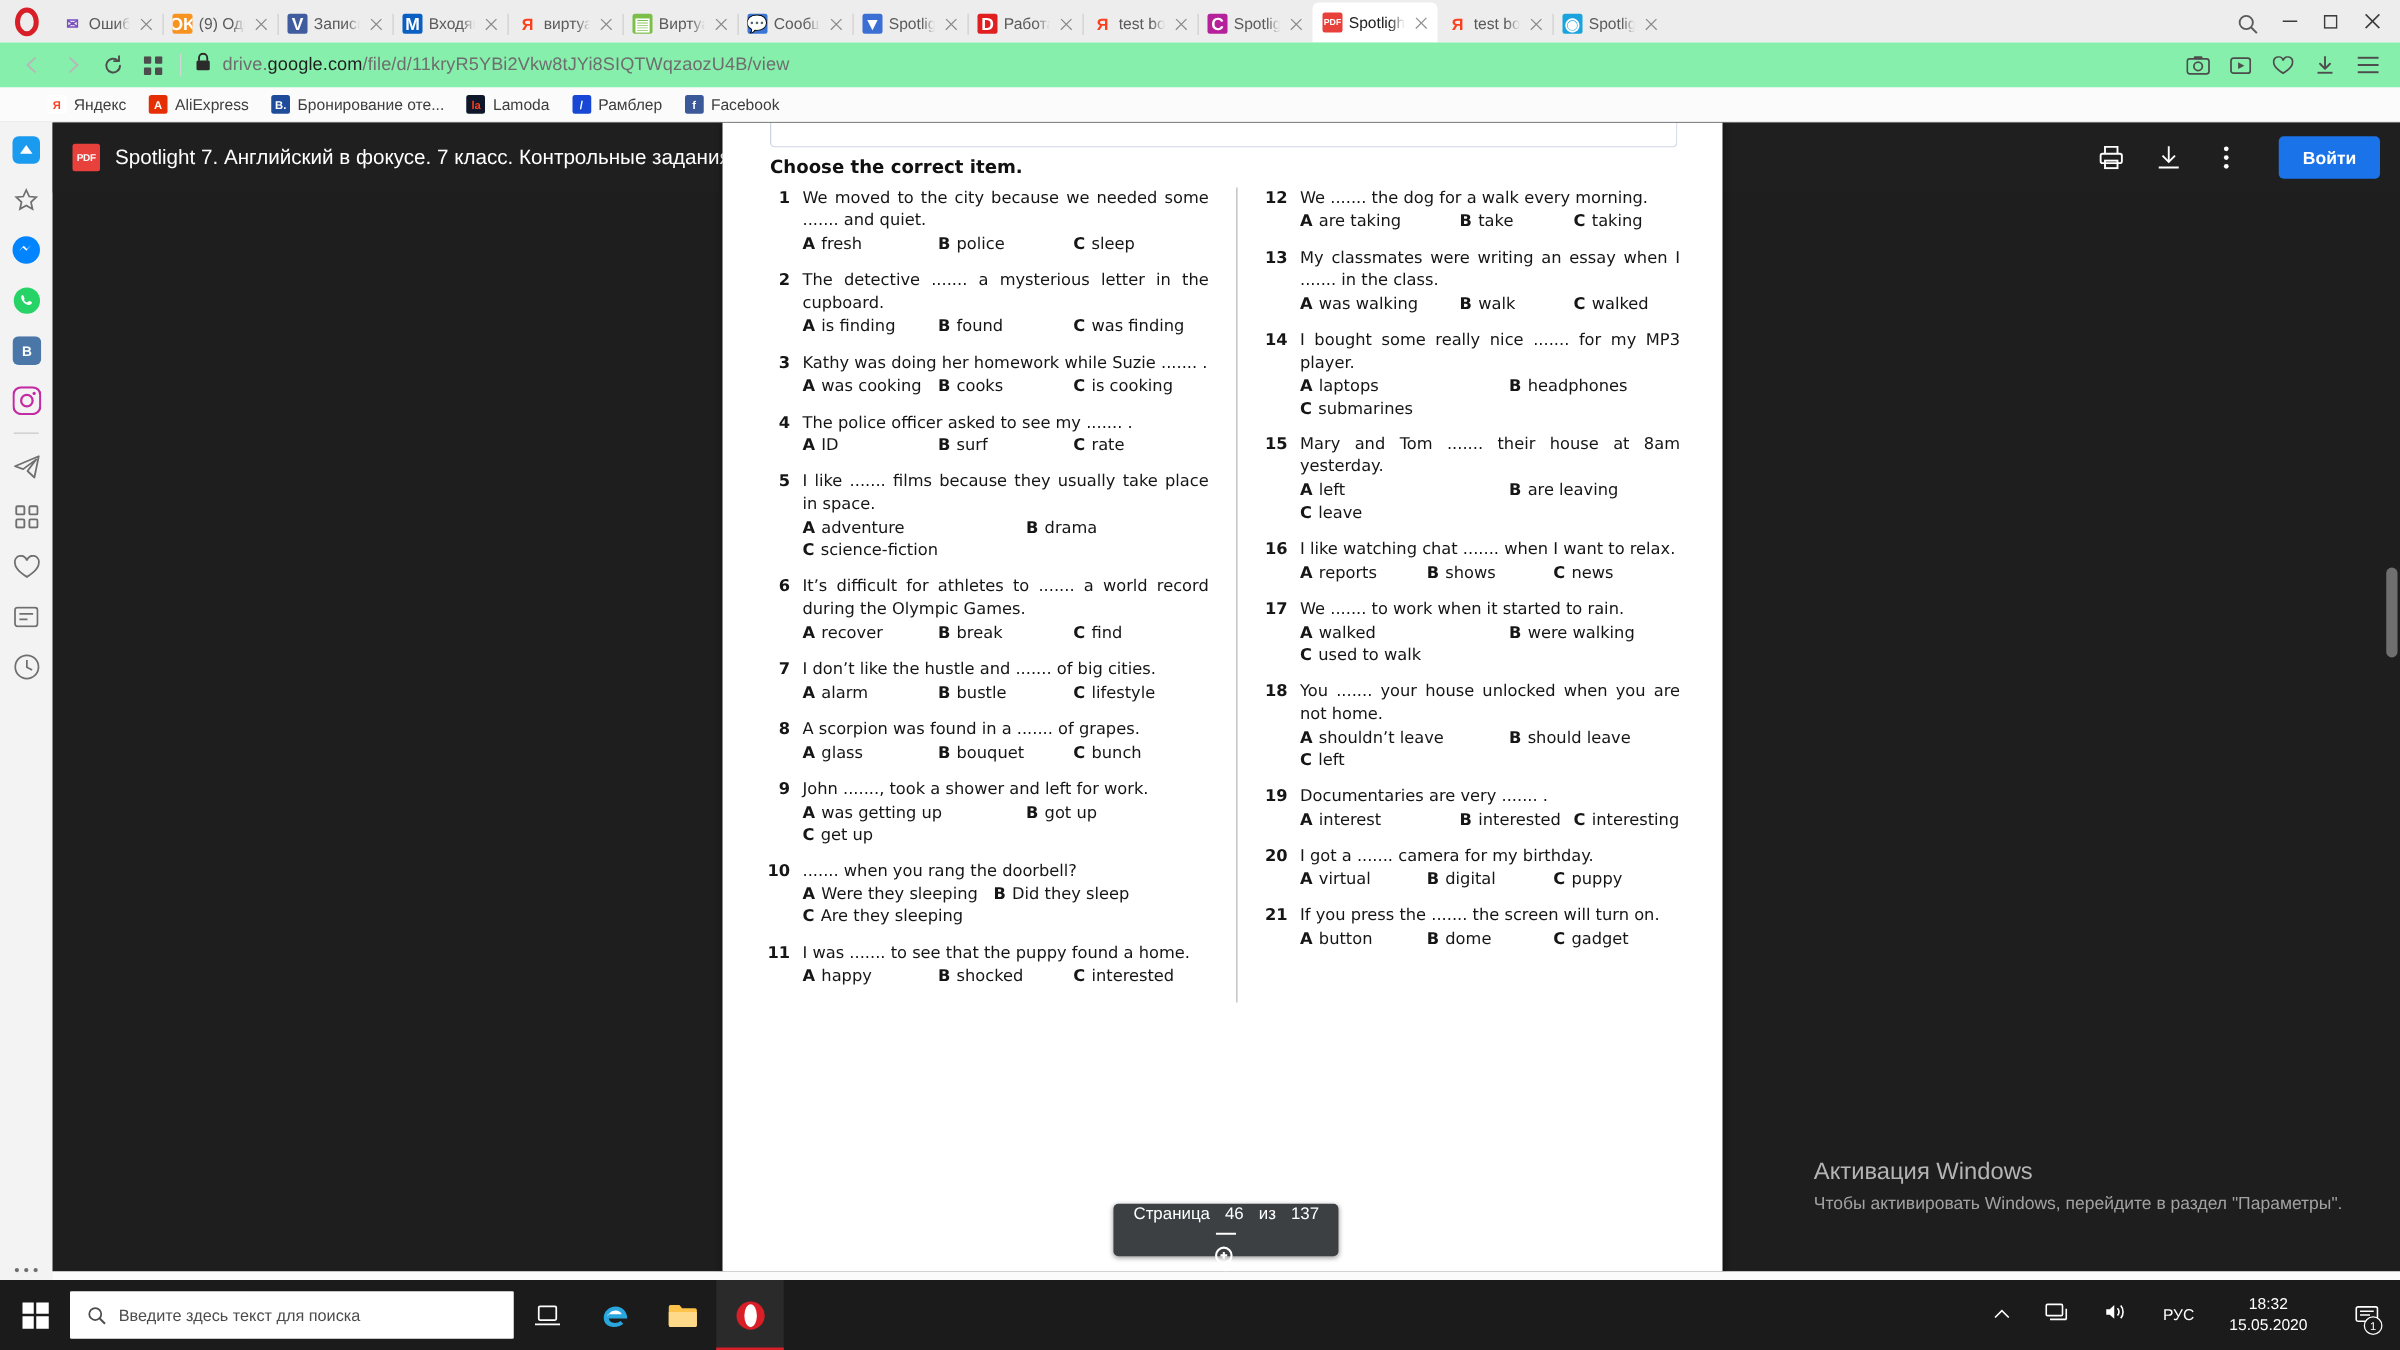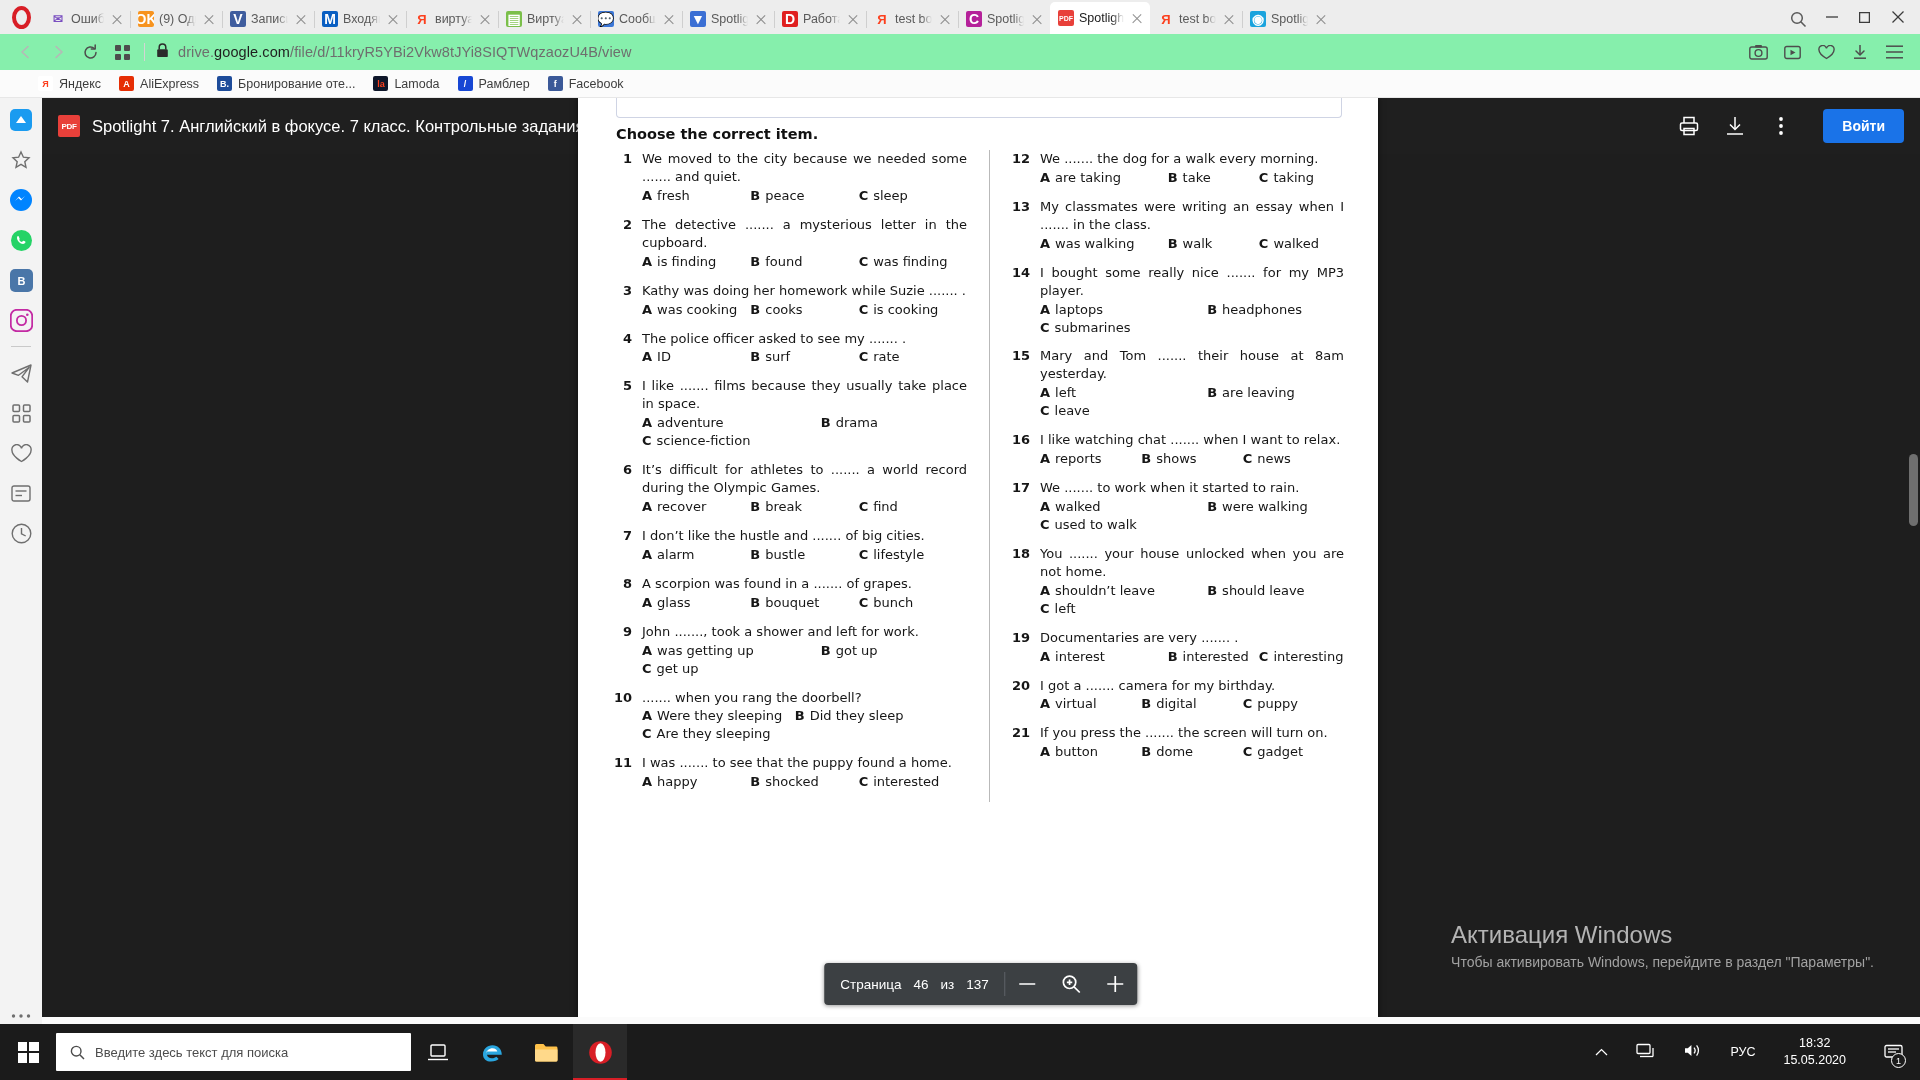--- a/index.html
+++ b/index.html
@@ -150,36 +150,36 @@
   .layout-w .opt:nth-child(2) { width: 30%; }
   .layout-w .opt:nth-child(3) { width: 28%; }
   .layout-n .opt:nth-child(1) { width: 47%; }
   .layout-n .opt:nth-child(2) { width: 53%; }
   .layout-n .opt:nth-child(3) { width: 100%; }
 
   
   .pdftool {
     position: absolute; left: 50%; transform: translateX(-50%); bottom: 12px;
     height: 42px; background: #3c4043; border-radius: 4px; display: flex; align-items: center;
-    color: #fff; font-size: 13.5px; box-shadow: 0 1px 4px rgba(0,0,0,.4); z-index: 5;
+    color: #fff; font-size: 13.5px; box-shadow: 0 1px 4px rgba(0,0,0,.4); z-index: 5; flex-direction: column;
   }
   .pt-pages { display: flex; align-items: center; gap: 12px; padding: 0 16px; }
   .pt-div { width: 1px; height: 24px; background: #5f6368; }
   .pt-btn { width: 44px; height: 42px; display: flex; align-items: center; justify-content: center; }
 
   .scrollbar {
     position: absolute; right: 2px; top: 300px; width: 9px; height: 72px;
     background: #6f6f6f; border-radius: 5px;
   }
 
   
   .activation {
     position: absolute; right: 46px; bottom: 110px; text-align: left; z-index: 3;
   }
-  .act-title { color: #b4b4b4; font-size: 24px; margin-bottom: 5px; }
+  .act-title { color: #b4b4b4; font-size: 19px; margin-bottom: 5px; }
   .act-sub { color: #a2a2a2; font-size: 14px; }
 
   
   .taskbar {
     position: absolute; left: 0; bottom: 0; width: 1920px; height: 56px;
     background: #1b1b1b; display: flex; align-items: center;
   }
   .start { width: 56px; height: 56px; display: flex; align-items: center; justify-content: center; }
   .winlogo { width: 21px; height: 21px; display: grid; grid-template-columns: 1fr 1fr;
              grid-template-rows: 1fr 1fr; gap: 2.2px; }
@@ -545,21 +545,21 @@
                 <div class="qnum">1</div>
                 <div class="qbody">
                   <div class="stem">We moved to the city because we needed some ....... and quiet.</div>
                   <div class="opts layout-3e">
                     <div class="opt">
                       <span class="ltr">A</span>
                       <span>fresh</span>
                     </div>
                     <div class="opt">
                       <span class="ltr">B</span>
-                      <span>peace</span>
+                      <span>police</span>
                     </div>
                     <div class="opt">
                       <span class="ltr">C</span>
                       <span>sleep</span>
                     </div>
                   </div>
                 </div>
               </div>
               <div class="q">
                 <div class="qnum">2</div>

